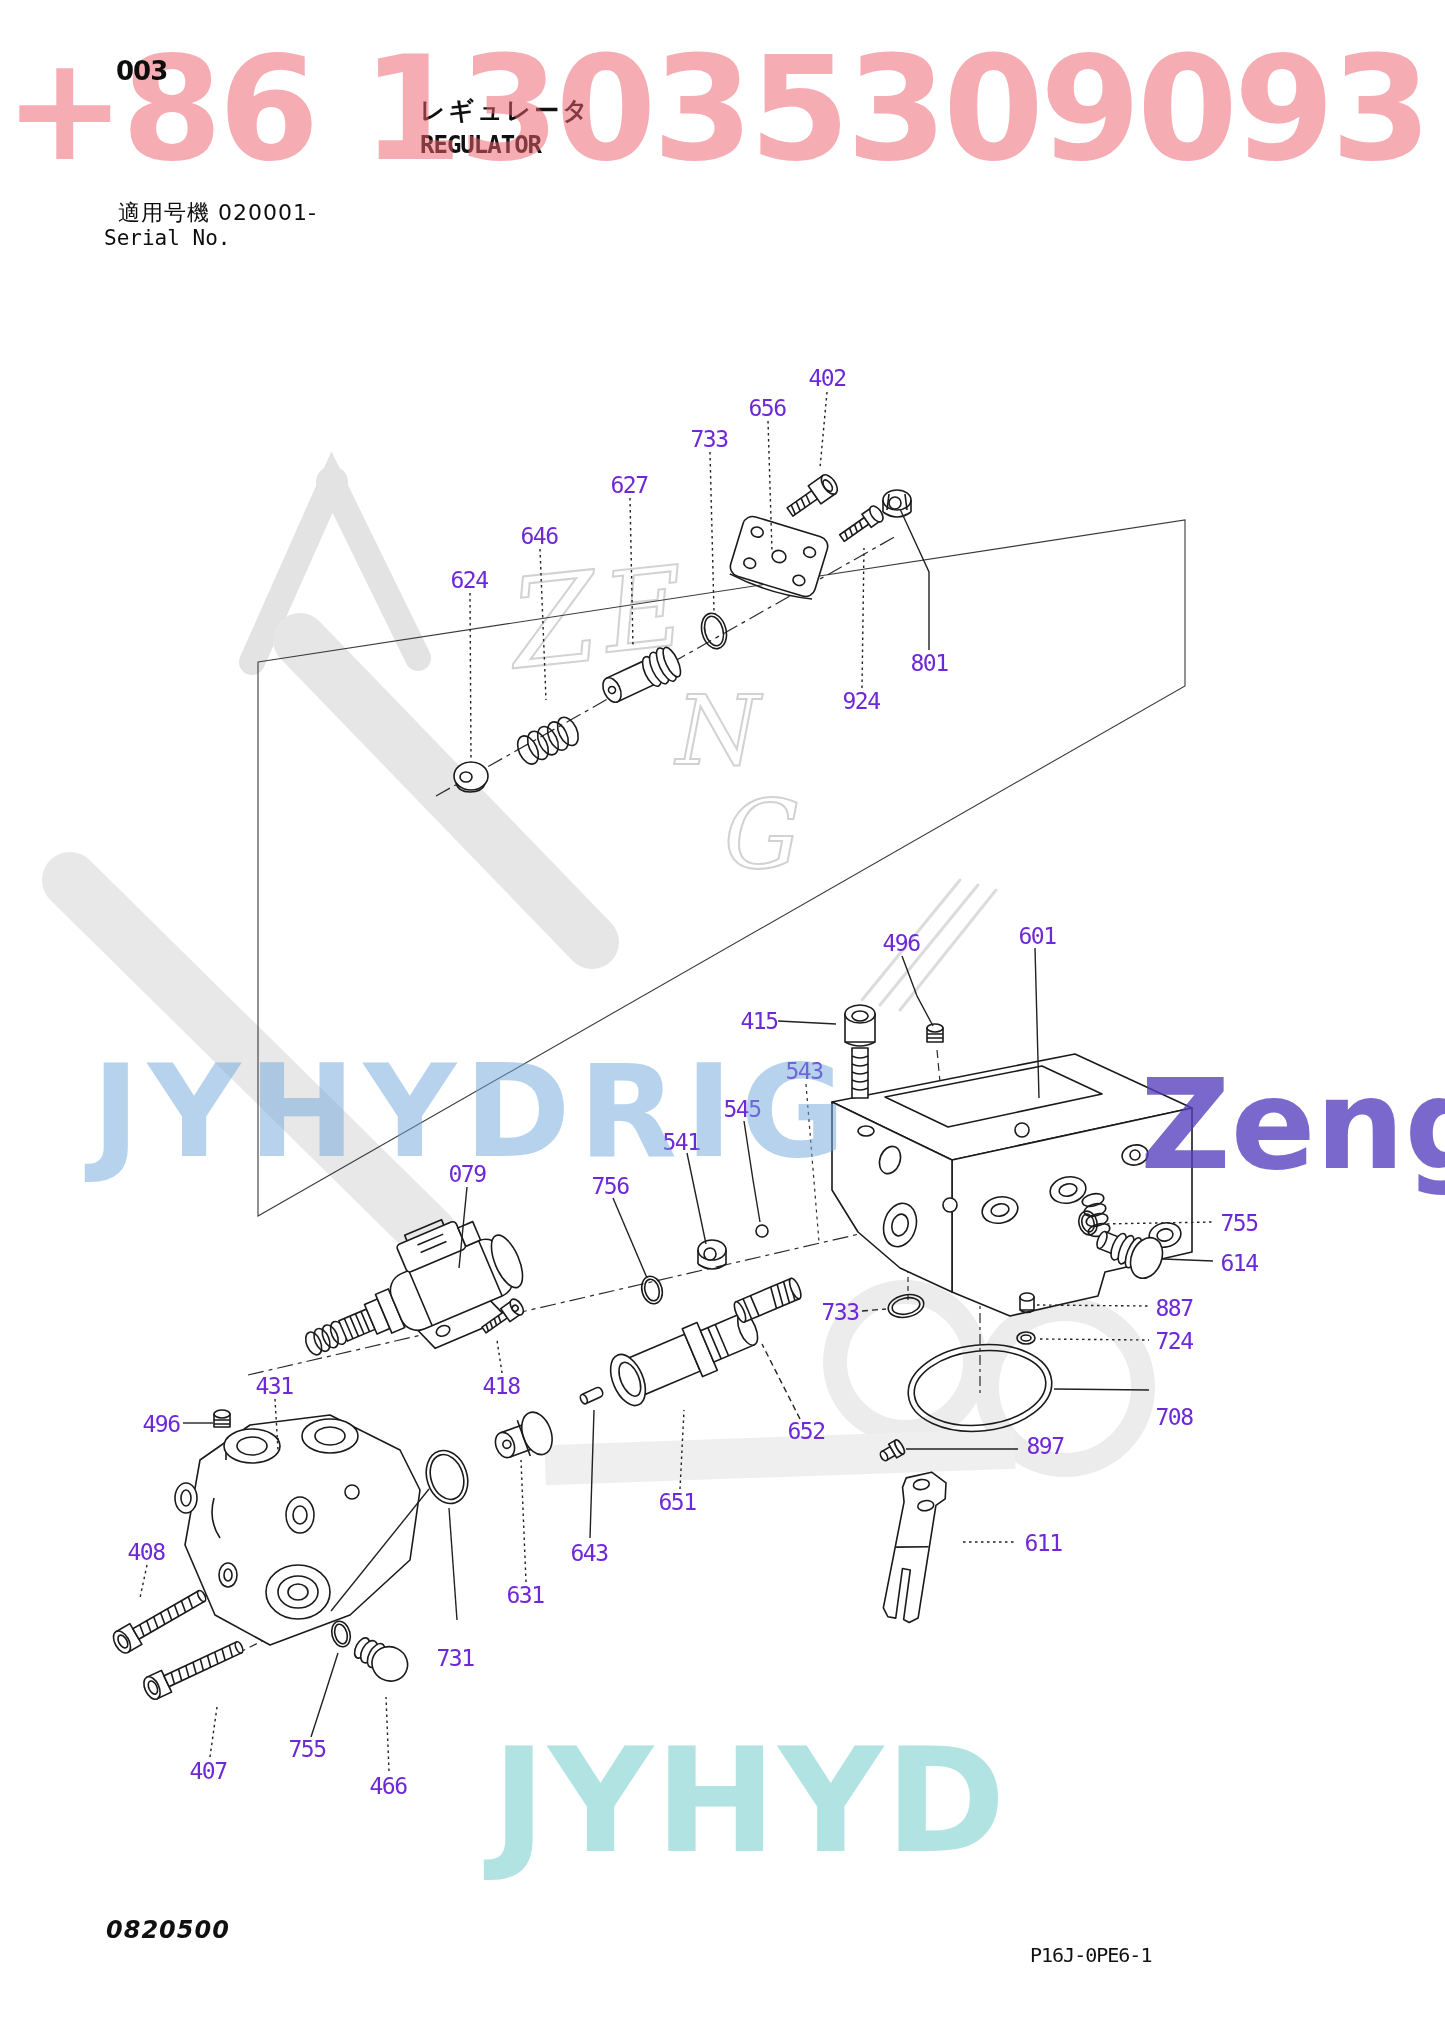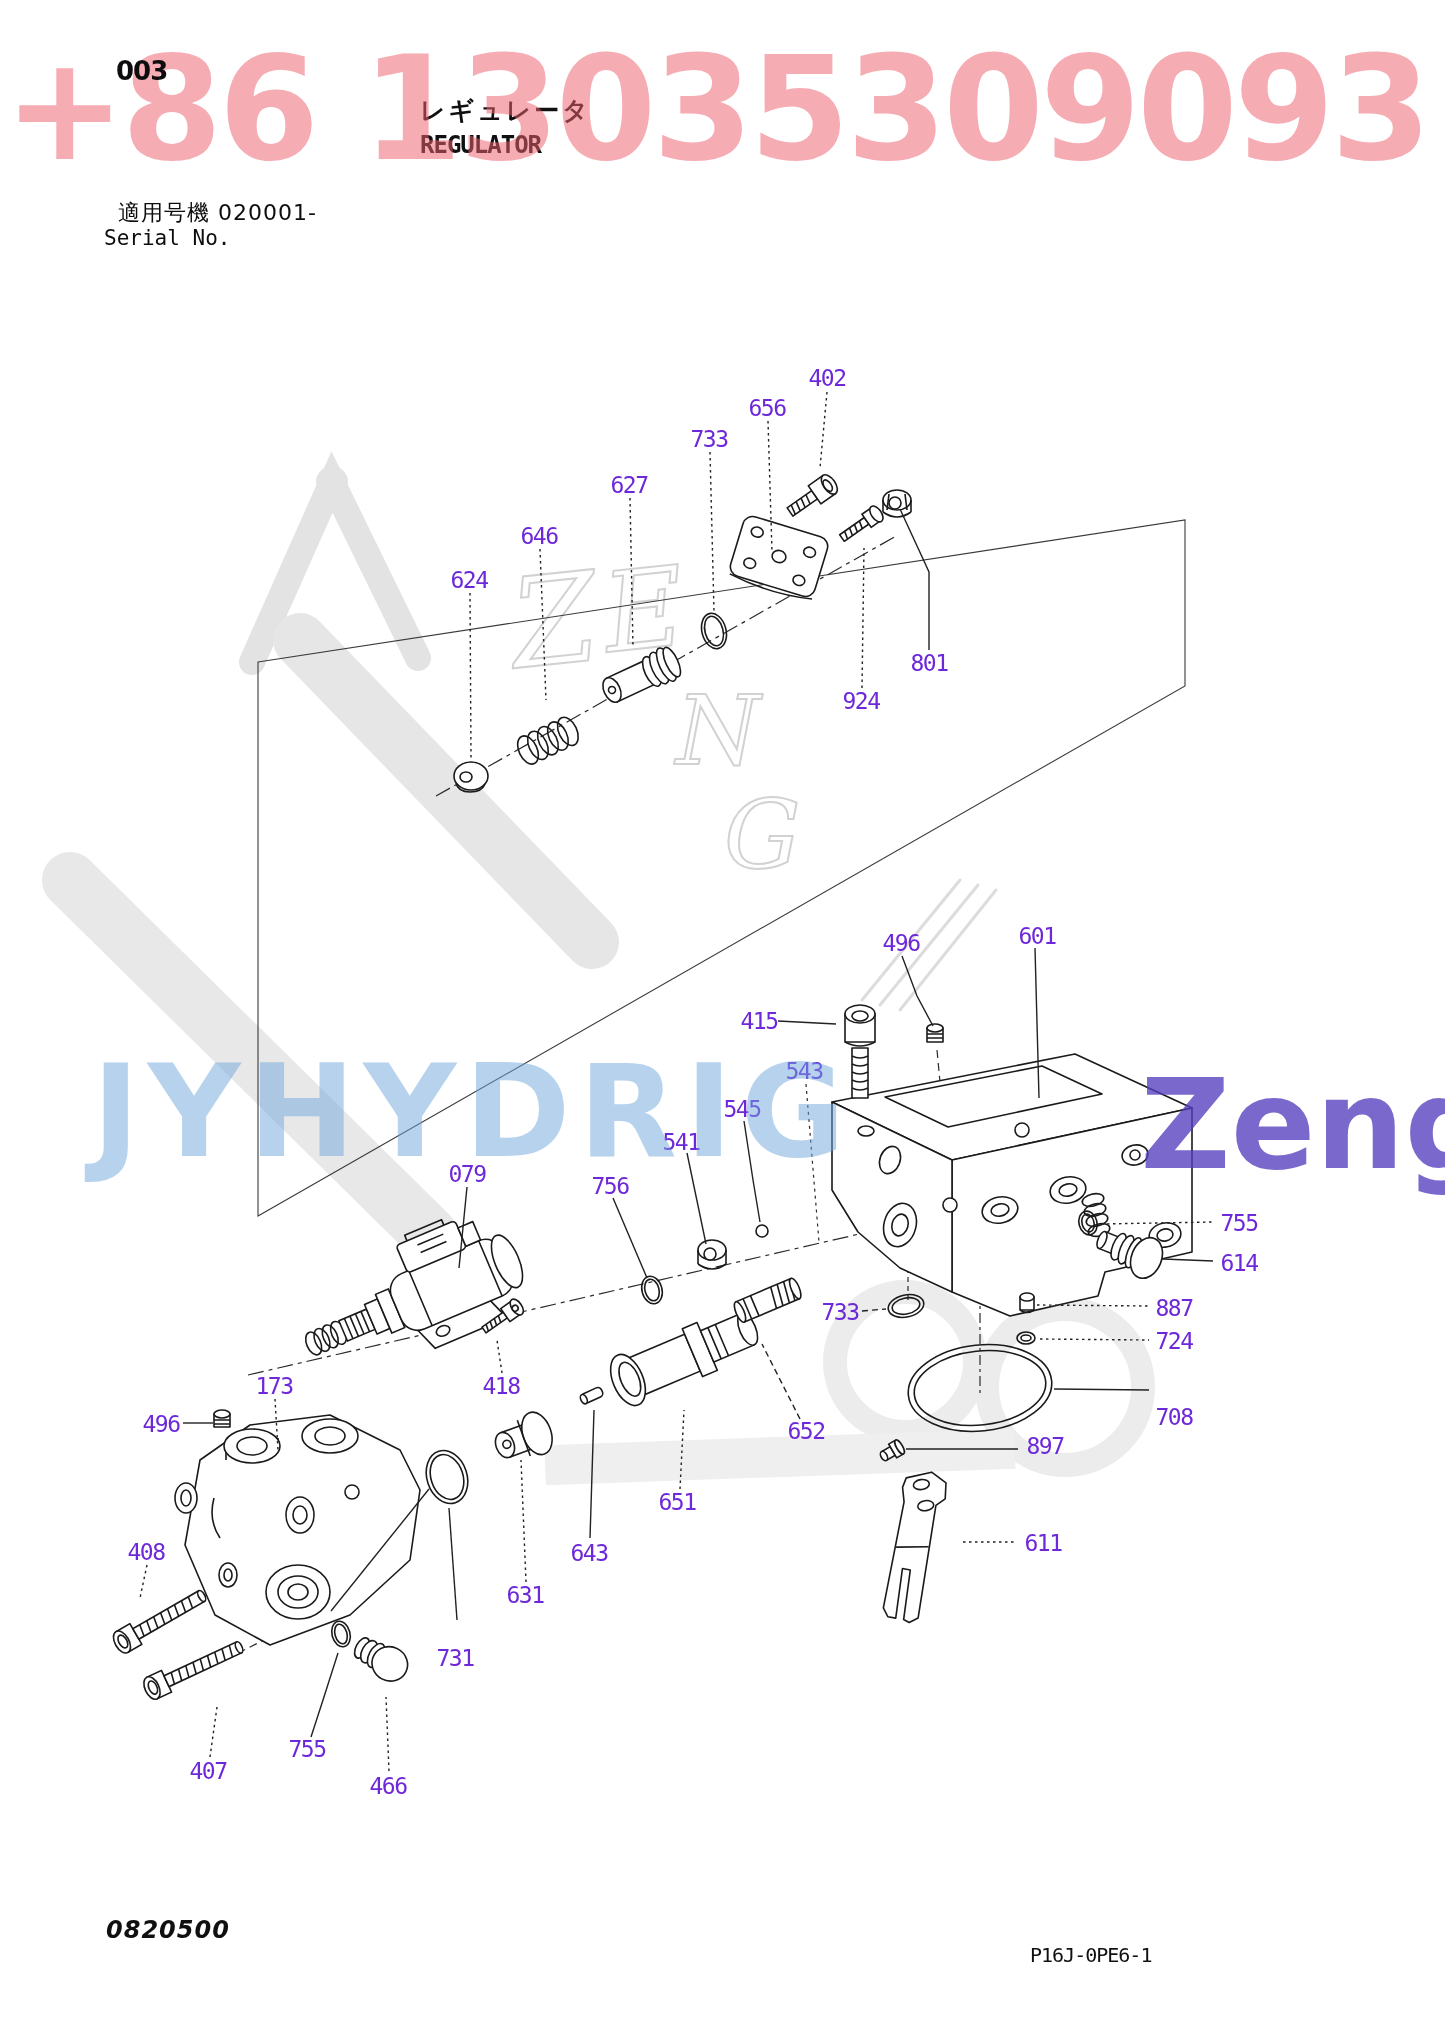--- a/index.html
+++ b/index.html
@@ -431,21 +431,21 @@
       <div class="plabel" style="left: 804px; top: 1071px;">543</div>
       <div class="plabel" style="left: 742px; top: 1109px;">545</div>
       <div class="plabel" style="left: 681px; top: 1142px;">541</div>
       <div class="plabel" style="left: 467px; top: 1174px;">079</div>
       <div class="plabel" style="left: 610px; top: 1186px;">756</div>
       <div class="plabel" style="left: 1239px; top: 1223px;">755</div>
       <div class="plabel" style="left: 1239px; top: 1263px;">614</div>
       <div class="plabel" style="left: 1174px; top: 1308px;">887</div>
       <div class="plabel" style="left: 840px; top: 1312px;">733</div>
       <div class="plabel" style="left: 1174px; top: 1341px;">724</div>
-      <div class="plabel" style="left: 274px; top: 1386px;">173</div>
+      <div class="plabel" style="left: 274px; top: 1386px;">431</div>
       <div class="plabel" style="left: 501px; top: 1386px;">418</div>
       <div class="plabel" style="left: 1174px; top: 1391px; margin-top: 26px;">708</div>
       <div class="plabel" style="left: 161px; top: 1424px;">496</div>
       <div class="plabel" style="left: 806px; top: 1431px;">652</div>
       <div class="plabel" style="left: 1045px; top: 1446px;">897</div>
       <div class="plabel" style="left: 677px; top: 1502px;">651</div>
       <div class="plabel" style="left: 1043px; top: 1543px;">611</div>
       <div class="plabel" style="left: 146px; top: 1552px;">408</div>
       <div class="plabel" style="left: 589px; top: 1553px;">643</div>
       <div class="plabel" style="left: 525px; top: 1595px;">631</div>
@@ -463,14 +463,15 @@
     <div class="title-jp">レギュレータ</div>
     <div class="title-en">REGULATOR</div>
   </div>
 
   <div class="ftr-left">0820500</div>
   <div class="ftr-right">P16J-0PE6-1</div>
 
   <div class="wm wm-phone" style="color: rgba(238, 96, 110, 0.52);">+86 13035309093</div>
   <div class="wm wm-mid" style="color: rgba(110, 165, 220, 0.5);">JYHYDRIG</div>
   <div class="wm wm-zeng" style="color: rgba(84, 62, 190, 0.78);">Zeng</div>
+  <div class="wm wm-bottom" style="color: rgba(125, 208, 208, 0.6);">JYHYD</div>
 
 </div>
 
 </body></html>

